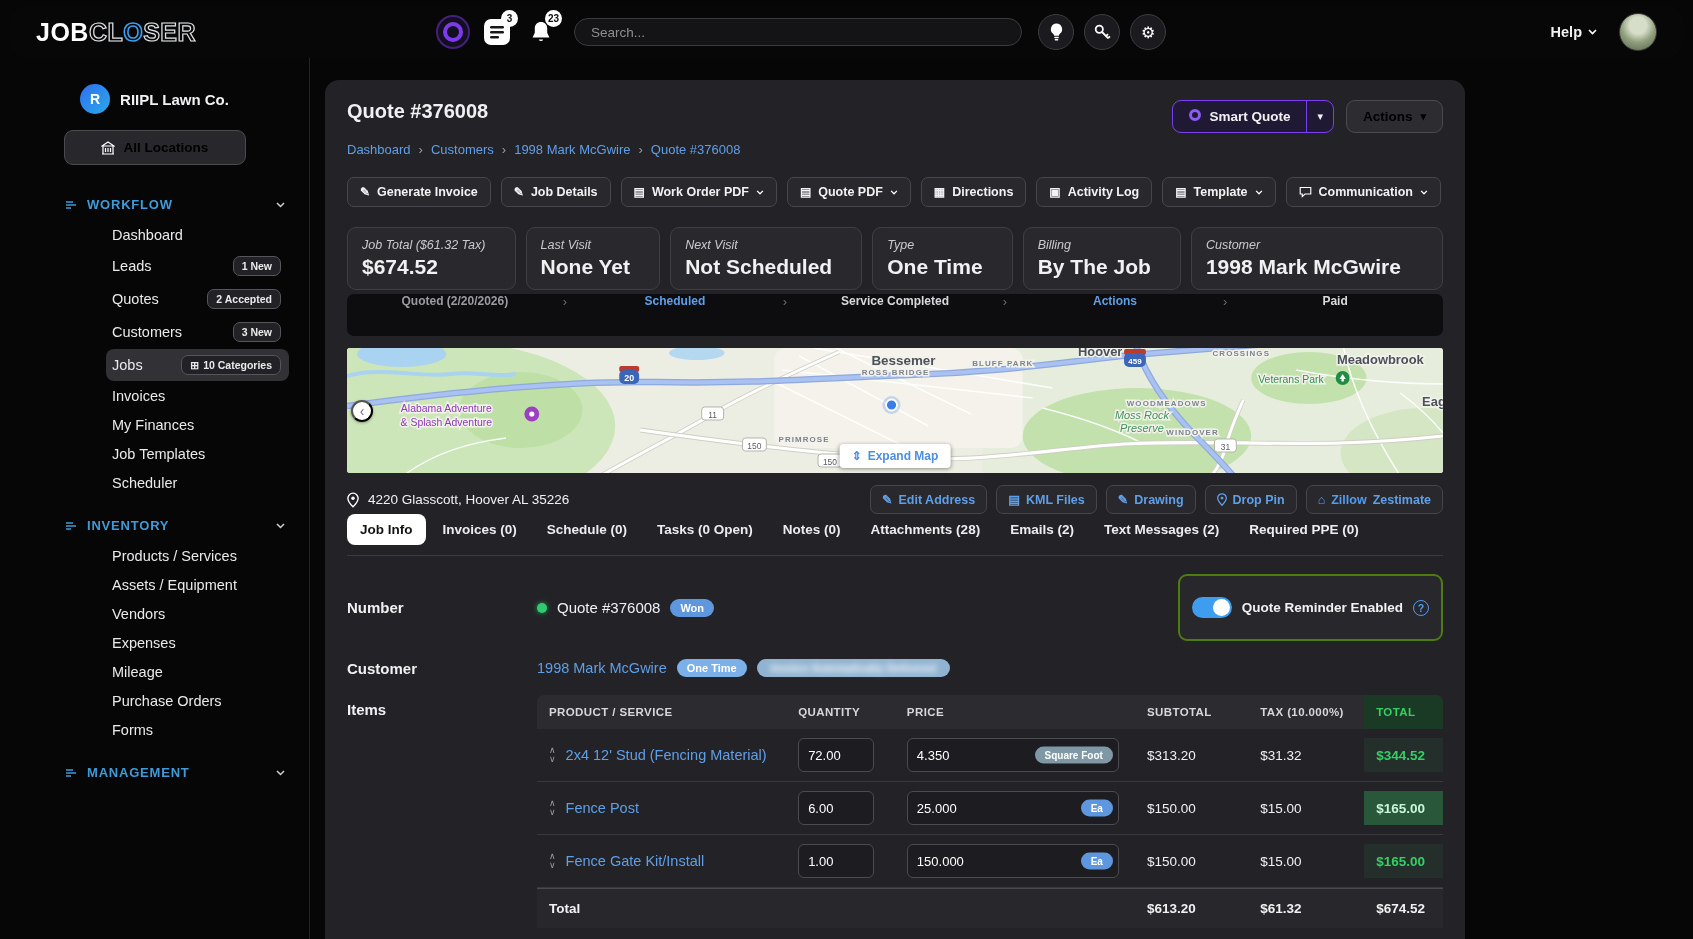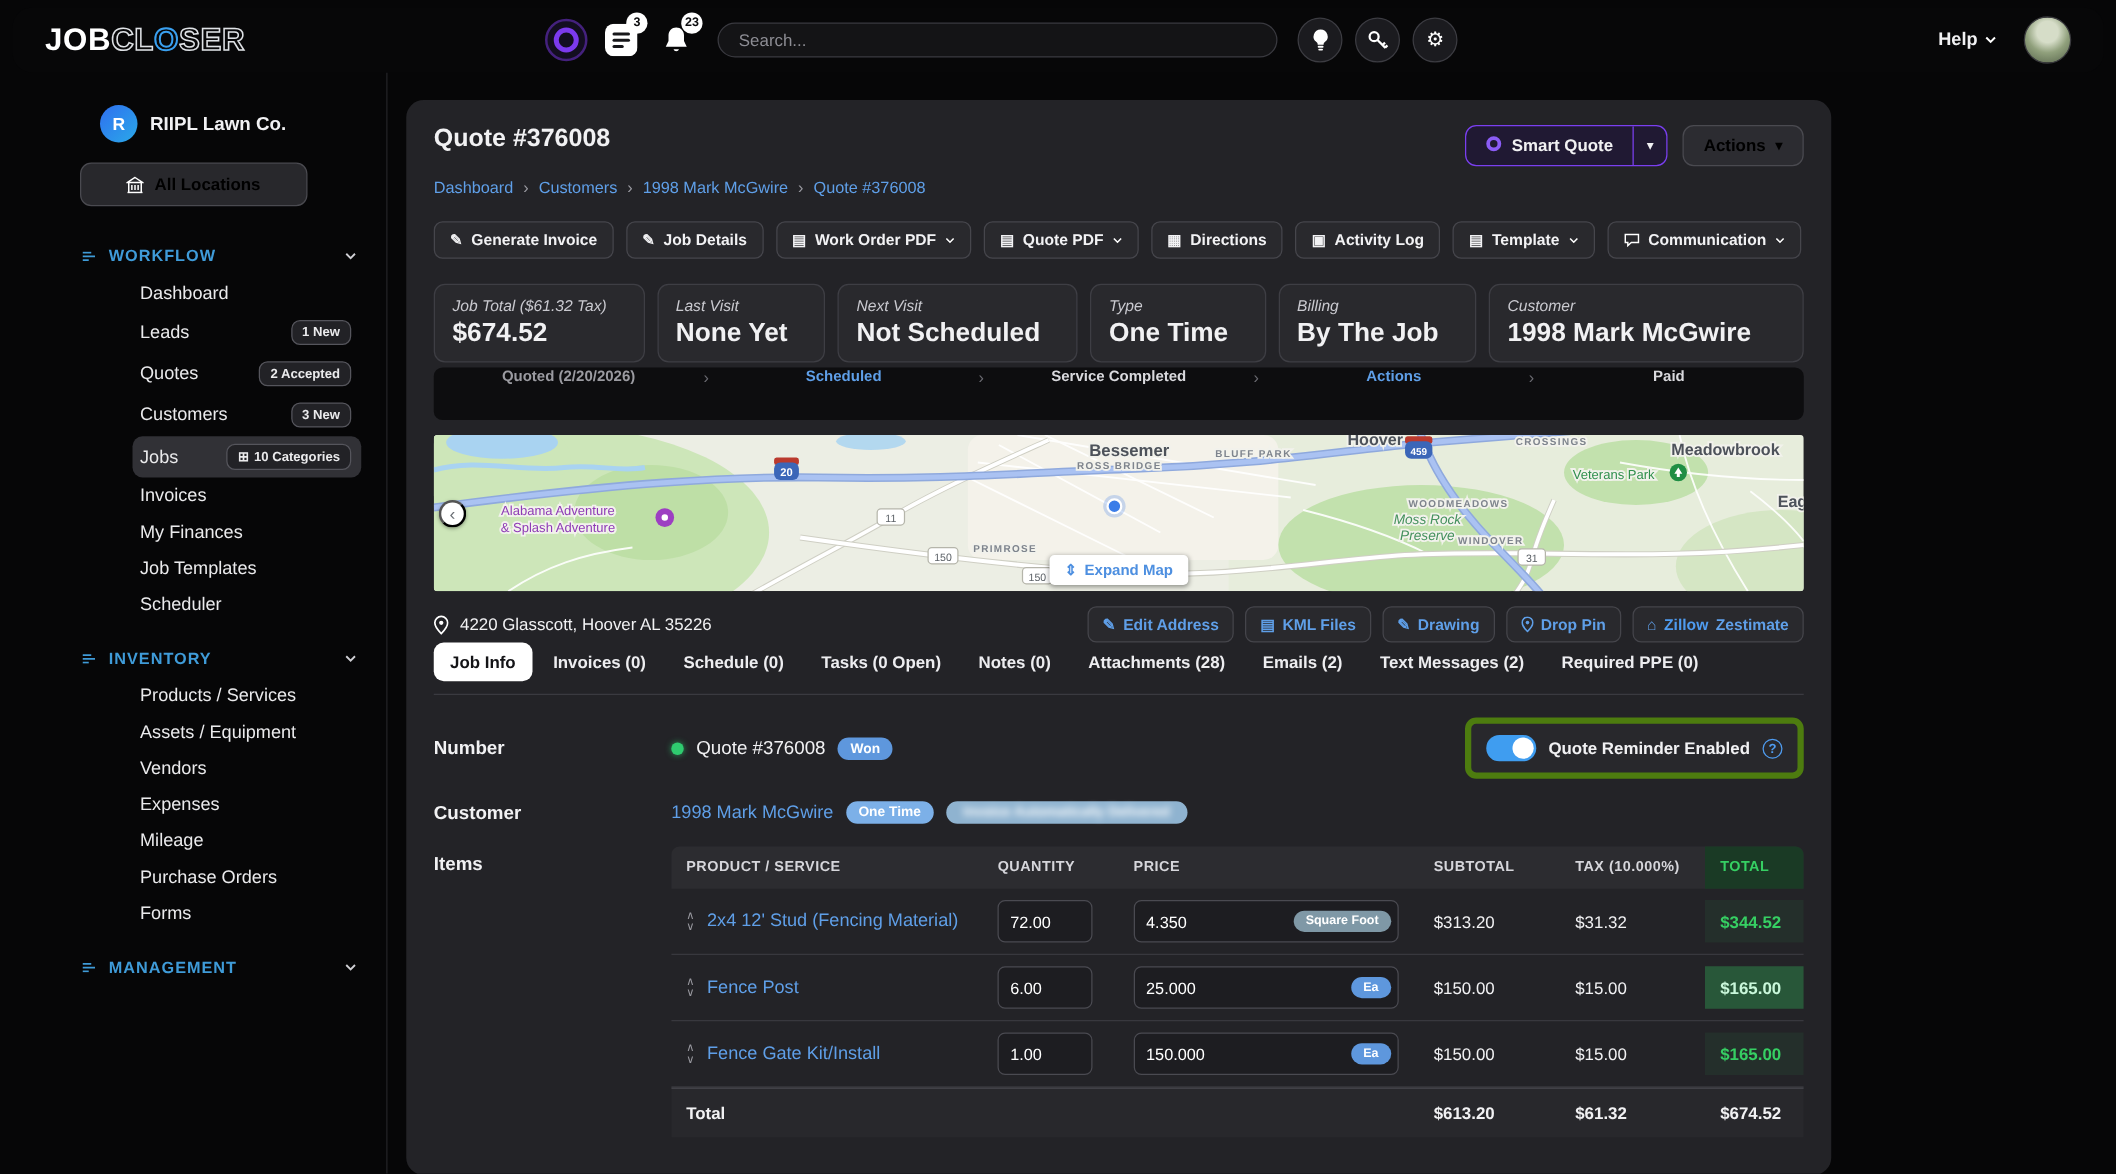--- a/index.html
+++ b/index.html
@@ -108,21 +108,21 @@
   .dlabel{width:190px;flex:none;font-weight:700;font-size:15px}
   .num-content{display:flex;align-items:center;gap:10px}
   .green-dot{width:10px;height:10px;border-radius:50%;background:#2fcb6f;box-shadow:0 0 5px rgba(47,203,111,.7)}
   .num-text{font-size:15px}
   .badge-blue{background:#5e97dd;color:#fff;font-size:11px;font-weight:700;border-radius:9px;padding:3px 10px;white-space:nowrap}
   .badge-ltblue{background:#7cb0e8;color:#fff;font-size:11px;font-weight:700;border-radius:9px;padding:3px 10px;white-space:nowrap}
   .badge-blur{background:#8fb3d0;color:#fff;font-size:11px;font-weight:700;border-radius:9px;padding:3px 14px;
     filter:blur(0px);white-space:nowrap}
   .badge-blur span{filter:blur(3px)}
   .reminder{margin-left:auto;display:flex;align-items:center;gap:10px;background:#28282c;
-    border:5px solid #4d7c0f;border-radius:9px;padding:9px 12px}
+    border:2px solid #4d7c0f;border-radius:9px;padding:21px 12px}
   .toggle{width:40px;height:21px;border-radius:11px;background:#3f9df0;position:relative;cursor:pointer;flex:none}
   .toggle::after{content:"";position:absolute;right:2px;top:2px;width:17px;height:17px;border-radius:50%;background:#fff}
   .reminder-text{font-weight:700;font-size:13.5px}
   .qmark{width:16px;height:16px;border-radius:50%;border:1.5px solid #4f9cf0;color:#4f9cf0;
     font-size:10.5px;font-weight:700;display:grid;place-items:center;cursor:pointer}
   .cust-content{display:flex;align-items:center;gap:10px}
   a.blue-link{color:#5f9fe8;text-decoration:none;font-size:14.5px;cursor:pointer}
   
   .items-row{align-items:flex-start}
   .itable{flex:1;border-radius:7px 7px 0 0;overflow:hidden}

